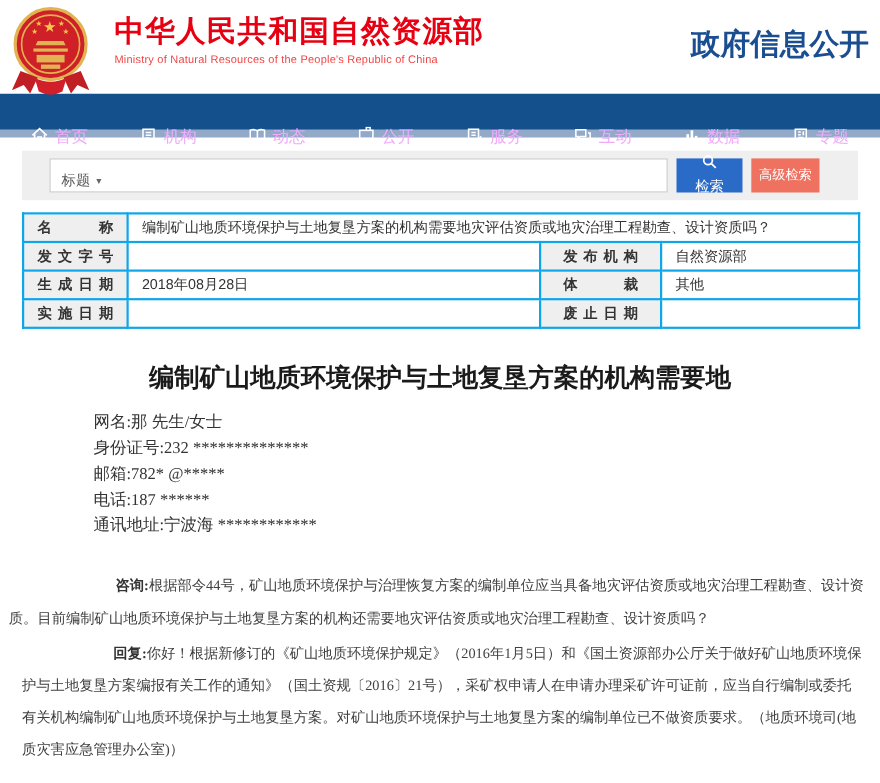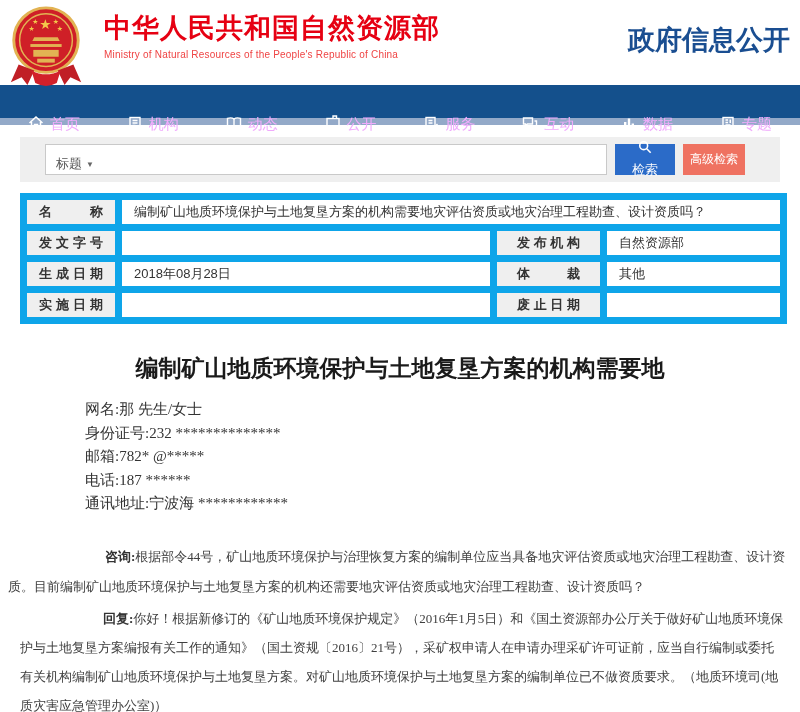--- a/index.html
+++ b/index.html
@@ -22,21 +22,21 @@
     padding:0 35px 0 25px;box-sizing:border-box;gap:8px;}
   .search-wrap{position:relative;flex:1;height:31px;background:#fff;border:1px solid #c9c9c9;box-sizing:border-box;}
   .field-selector{position:absolute;left:10px;top:4px;height:29px;line-height:29px;font-size:13px;color:#555;cursor:pointer;}
   .field-selector .caret{font-size:8px;margin-left:4px;color:#666;vertical-align:1px;}
   .search-input{width:100%;height:100%;border:none;outline:none;box-sizing:border-box;padding-left:62px;font-size:13px;background:transparent;}
   .btn{height:31px;border:none;color:#fff;cursor:pointer;display:flex;align-items:center;justify-content:center;flex-direction:column;}
   .btn-search{width:60px;background:#2b6bc8;font-size:13px;gap:4px;}
   .btn-adv{width:62px;background:#ef7261;font-size:12px;}
   
   .meta-table{width:760px;margin:11px 20px 0 20px;border-collapse:collapse;font-size:13px;color:#333;table-layout:fixed;}
-  .meta-table td{border:7px solid #0ea5e9;height:24px;padding:0 12px;overflow:hidden;white-space:nowrap;}
+  .meta-table td{border:2px solid #0ea5e9;height:24px;padding:0 12px;overflow:hidden;white-space:nowrap;}
   .meta-table td.lbl{background:#efefef;font-weight:bold;text-align:justify;text-align-last:justify;}
   .meta-table td.lbl-r{padding:0 20px;}
   
   .article-title{margin:28px 30px 0 30px;text-align:center;font-family:"Liberation Serif","DejaVu Serif",serif;
     font-size:23px;font-weight:bold;color:#1a1a1a;line-height:34px;}
   .applicant{margin:12px 0 0 85px;font-family:"Liberation Serif","DejaVu Serif",serif;
     font-size:15px;color:#333;line-height:23.5px;}
   .para{font-family:"Liberation Serif","DejaVu Serif",serif;font-size:13px;color:#404040;line-height:30px;}
   .para b{color:#333;}
   .consult{margin:26px 12px 0 8px;text-indent:97px;}

